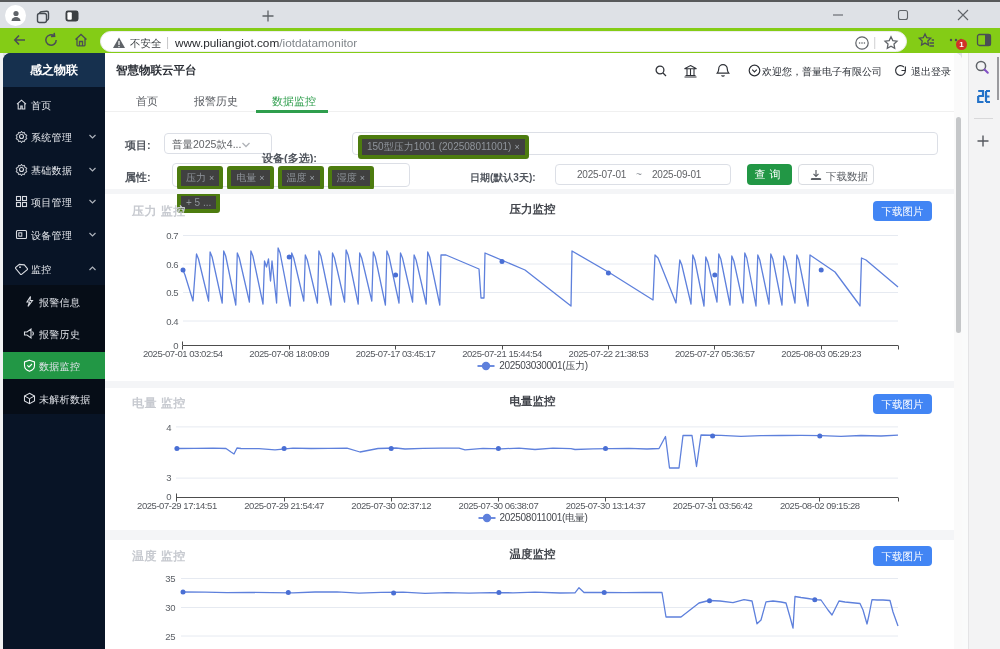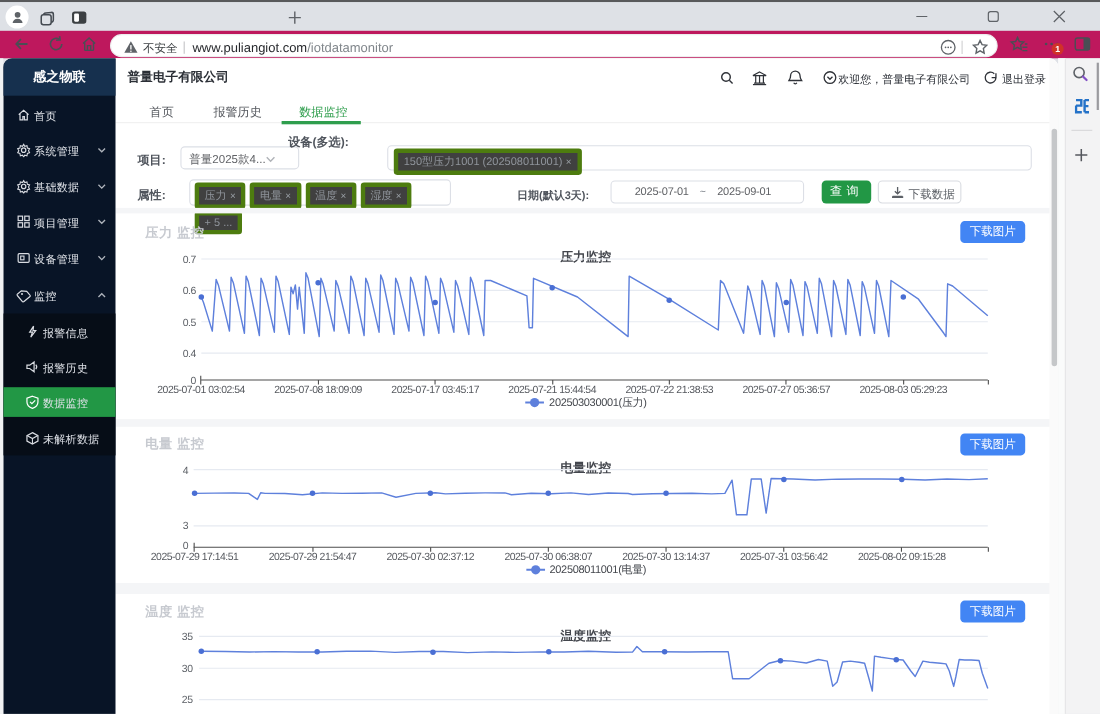--- a/index.html
+++ b/index.html
@@ -2,21 +2,21 @@
 <html lang="zh"><head><meta charset="utf-8">
 <style>
 * { margin:0; padding:0; box-sizing:border-box; }
 html,body { width:1000px; height:649px; overflow:hidden;
   font-family:"Liberation Sans", sans-serif; background:#dee1e6; }
 .abs { position:absolute; }
 #topstrip { position:absolute; left:0; top:0; width:1000px; height:2px; background:#58595b; }
 #tabstrip { position:absolute; left:0; top:2px; width:1000px; height:26px; background:#dee1e6; }
 #tab { position:absolute; left:91px; top:4px; width:162px; height:24px; background:#fff; border-radius:8px 8px 0 0;margin-top:28px; }
 #tab .title { position:absolute; left:24px; top:5px; font-size:11px; color:#3c4043; white-space:nowrap; }
-#toolbar { position:absolute; left:0; top:28px; width:1000px; height:25px; background:#be185d; }
+#toolbar { position:absolute; left:0; top:28px; width:1000px; height:25px; background:#84cc16; }
 #urlpill { position:absolute; left:100px; top:3px; width:807px; height:21px; background:#fff; border-radius:11px; border:1px solid #ededee; }
 #page { position:absolute; left:3px; top:53px; width:959px; height:596px; background:#fff; border-radius:8px 8px 0 0; overflow:hidden; }
 #sidepanel { position:absolute; left:962px; top:53px; width:38px; height:596px; background:#f3f3f4; }
 #aside { position:absolute; left:0; top:0; width:102px; height:596px; background:#081426; }
 #logo { position:absolute; left:0; top:0; width:102px; height:34px; background:#16304e; color:#fff; font-weight:bold; font-size:12px; text-align:center; line-height:34px; }
 .mitem { position:absolute; left:0; width:102px; height:33px; color:#e3e6eb; font-size:10px; }
 .mitem .txt { position:absolute; left:28px; top:11px; letter-spacing:0.3px; }
 .mitem svg { position:absolute; left:12px; top:10px; }
 .mitem .chev { position:absolute; left:85px; top:12px; }
 #submenu { position:absolute; left:0; top:232px; width:102px; height:129px; background:#060d17; }
@@ -28,21 +28,21 @@
 #hdr { position:absolute; left:102px; top:0; width:857px; height:32px; background:#fff; }
 #hdr .brand { position:absolute; left:11px; top:10px; font-size:11.5px; font-weight:bold; color:#2b2f36; }
 .htxt { position:absolute; top:12px; font-size:10px; color:#2b2f36; white-space:nowrap; }
 #tabsrow { position:absolute; left:102px; top:32px; width:857px; height:27px; background:#fff; border-bottom:1px solid #f0f0f0; font-size:11px; color:#55585e; }
 #tabsrow .t { position:absolute; top:9px; }
 .flabel { position:absolute; font-size:11px; color:#4f545c; font-weight:bold; white-space:nowrap; }
 .fbox { position:absolute; border:1px solid #dcdfe6; border-radius:4px; background:#fff; }
 .tag { display:inline-block; background:#404040; border:4px solid #4d7c0f; border-radius:3px; color:#8f949b; font-size:10px; padding:1px 5px; margin:2px 0 0 4px; white-space:nowrap; }
 .tag .x { color:#9aa0a6; padding-left:3px; font-size:9px; }
 .wmark { position:absolute; left:129px; font-size:12px; color:#c7cad0; font-weight:bold; letter-spacing:0.5px; }
-.ctitle { position:absolute; left:105px; width:849px; text-align:center; font-size:11.5px; font-weight:bold; color:#43464d;margin-top:24px; }
+.ctitle { position:absolute; left:105px; width:849px; text-align:center; font-size:11.5px; font-weight:bold; color:#43464d; }
 .dlbtn { position:absolute; left:870px; width:59px; height:20px; background:#4285f4; color:#fff; font-size:10.5px; text-align:center; line-height:20px; border-radius:4px; }
 .chartsvg { position:absolute; left:102px; width:849px; }
 .axlab { font-size:9.5px; fill:#5d6167; letter-spacing:-0.45px; }
 .xlab { font-size:9.5px; fill:#55585e; letter-spacing:-0.45px; }
 .legend { position:absolute; left:105px; width:849px; height:14px; display:flex; align-items:center; justify-content:center; font-size:10px; color:#45484e; letter-spacing:-0.3px; }
 .legend .lw { display:inline-block; margin-right:4px; height:10px; }
 .gap { position:absolute; left:102px; width:857px; background:#f4f5f7; }
 </style></head>
 <body>
   <div id="topstrip"></div>
@@ -122,21 +122,21 @@
     <div class="abs" style="left:956px;top:11px;width:11px;height:11px;border-radius:50%;background:#d03228;color:#fff;font-size:8px;text-align:center;line-height:11px;font-weight:bold">1</div>
     <svg class="abs" style="left:976px;top:4px" width="16" height="16" viewBox="0 0 16 16">
       <rect x="1.5" y="2.5" width="13" height="11" rx="2" fill="none" stroke="#4a4e54" stroke-width="1.3"></rect>
       <rect x="9" y="2.5" width="5.5" height="11" fill="#4a4e54"></rect>
     </svg>
   </div>
 
   <div class="abs" style="left:0;top:53px;width:3px;height:596px;background:#f1f2f3"></div>
   <div id="page">
     <div id="hdr">
-      <span class="brand">普量电子有限公司</span>
+      <span class="brand">智慧物联云平台</span>
       <svg class="abs" style="left:549px;top:11px" width="14" height="14" viewBox="0 0 14 14">
         <circle cx="6" cy="6" r="3.9" fill="none" stroke="#303339" stroke-width="1.3"></circle>
         <path d="M9,9 L12,12" stroke="#303339" stroke-width="1.3"></path>
       </svg>
       <svg class="abs" style="left:578px;top:11px" width="15" height="14" viewBox="0 0 15 14">
         <path d="M7.5,1.5 L13.5,4.7 H1.5 Z M2.5,11.5 h10 M1.5,13 h12 M4,5.2 v6 M7.5,5.2 v6 M11,5.2 v6" fill="none" stroke="#303339" stroke-width="1.1"></path>
       </svg>
       <svg class="abs" style="left:611px;top:10px" width="14" height="15" viewBox="0 0 14 15">
         <path d="M7,1.6 a4.3,4.3 0 0 1 4.3,4.3 c0,2.8 1.1,3.7 1.5,4.3 H1.2 c0.4,-0.6 1.5,-1.5 1.5,-4.3 A4.3,4.3 0 0 1 7,1.6 Z" fill="none" stroke="#303339" stroke-width="1.2"></path>
         <path d="M5.6,12.2 a1.5,1.5 0 0 0 2.8,0" fill="none" stroke="#303339" stroke-width="1.1"></path>
@@ -157,21 +157,21 @@
       <span class="t" style="left:167px;color:#2f9e4d">数据监控</span>
       <div class="abs" style="left:151px;top:25px;width:72px;height:2.5px;background:#2f9e4d"></div>
     </div>
     <span class="flabel" style="left:122px;top:85px">项目:</span>
     <div class="fbox" style="left:161px;top:80px;width:108px;height:21px">
       <span class="abs" style="left:7px;top:4px;font-size:10.5px;color:#606266">普量2025款4...</span>
       <svg class="abs" style="left:76px;top:6px" width="10" height="10" viewBox="0 0 10 10">
         <path d="M1.5,3 L5,6.5 L8.5,3" fill="none" stroke="#b0b3b8" stroke-width="1.3"></path>
       </svg>
     </div>
-    <span class="flabel" style="left:259px;top:69px">设备(多选):</span>
+    <span class="flabel" style="left:259px;top:98px">设备(多选):</span>
     <div class="fbox" style="left:349px;top:79px;width:586px;height:23px">
       <span class="tag" style="margin-left:5px">150型压力1001 (202508011001)<span class="x">×</span></span>
     </div>
     <span class="flabel" style="left:122px;top:117px">属性:</span>
     <div class="fbox" style="left:169px;top:110px;width:238px;height:24px">
       <span class="tag">压力<span class="x">×</span></span><span class="tag">电量<span class="x">×</span></span><span class="tag">温度<span class="x">×</span></span><span class="tag">湿度<span class="x">×</span></span><span class="tag">+ 5 ...</span>
     </div>
     <span class="flabel" style="left:467px;top:117.5px;font-size:10px">日期(默认3天):</span>
     <div class="fbox" style="left:552px;top:110.5px;width:176px;height:21px">
       <span class="abs" style="left:21px;top:4px;font-size:10px;letter-spacing:-0.2px;color:#606266">2025-07-01</span>

